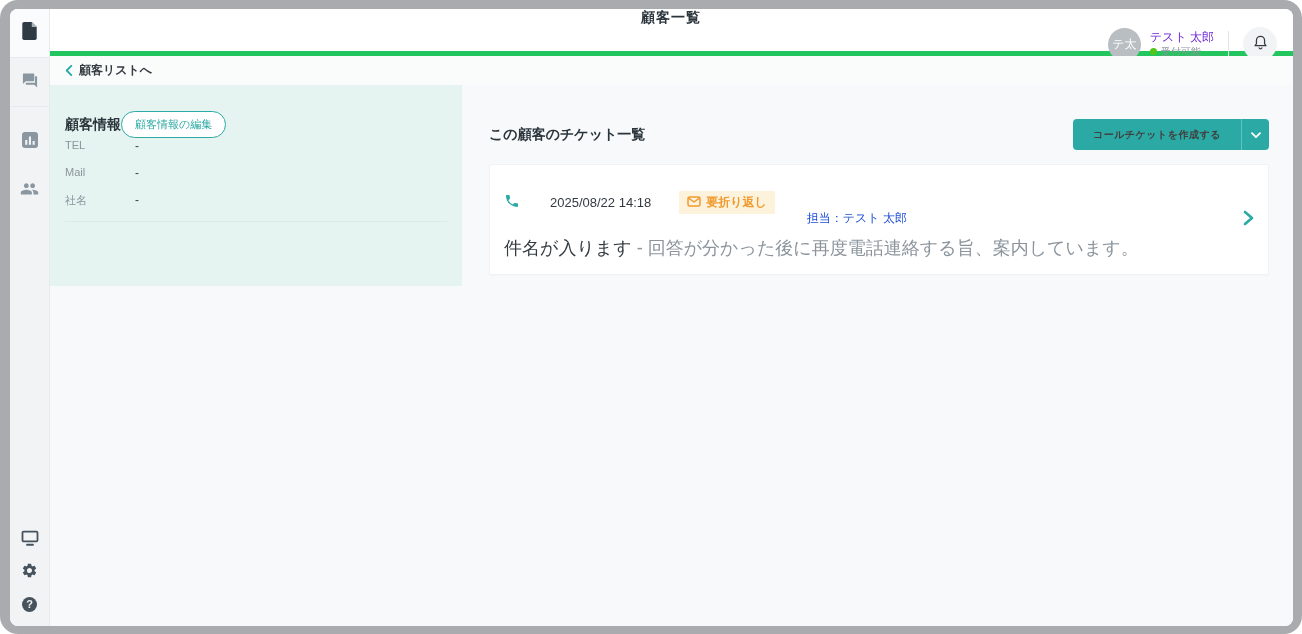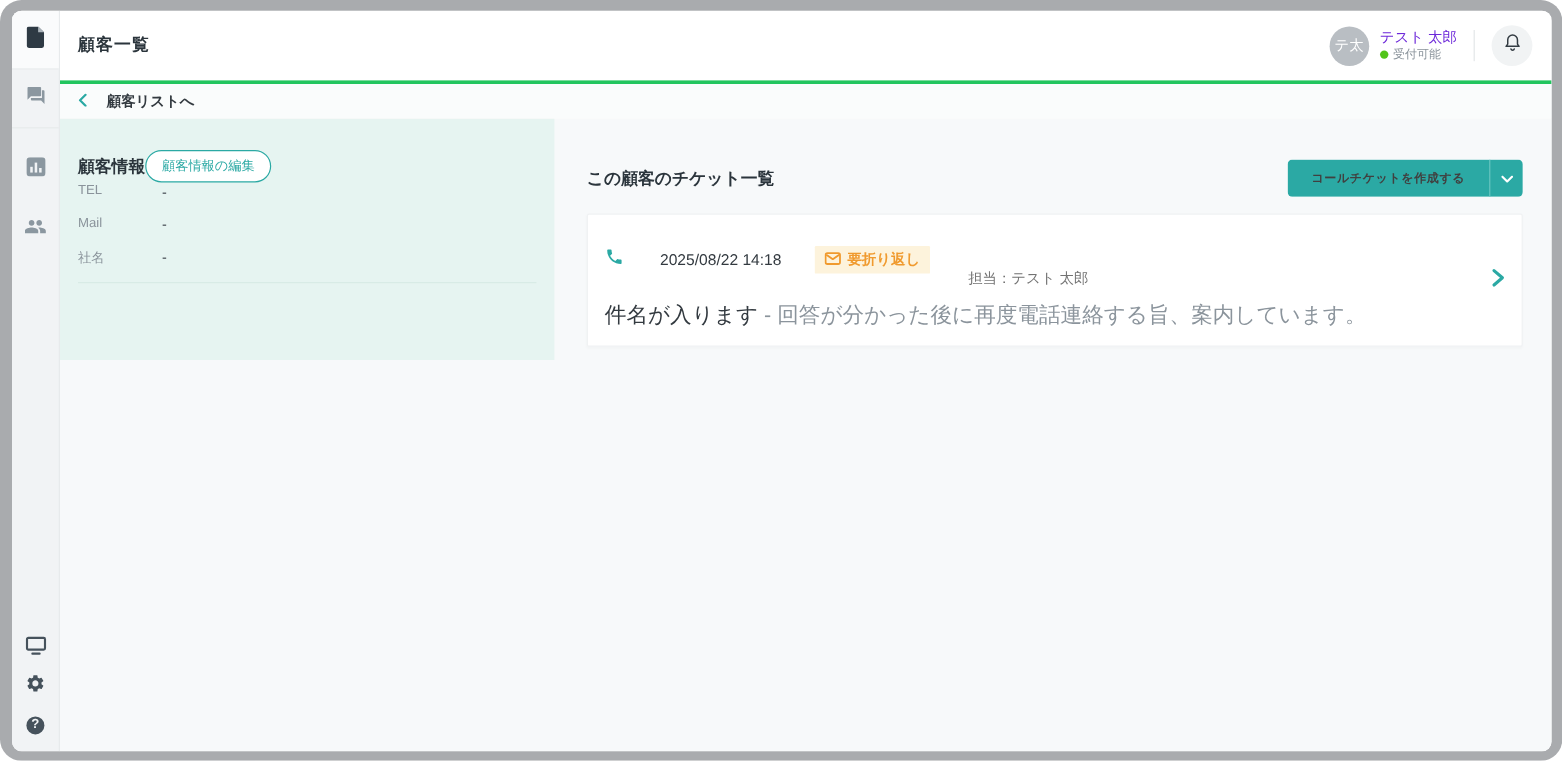--- a/index.html
+++ b/index.html
@@ -14,32 +14,32 @@
   .side-item.active { background:#fafbfc; border-bottom:1px solid #e7eaec; }
   .side-item.sep { border-bottom:1px solid #e7eaec; }
   .side-gap { height:10px; }
   .side-bottom { margin-top:auto; padding-bottom:6px; }
   .side-bottom .side-item { height:32px; }
   .help-circle { width:15px; height:15px; border-radius:50%; background:#46525c; color:#f1f3f5; font-size:11px; font-weight:bold; display:flex; align-items:center; justify-content:center; }
 
   
   .main { flex:1; display:flex; flex-direction:column; min-width:0; }
 
-  .topbar { height:61px; background:#fff; border-bottom:3px solid #22c55e; display:flex; align-items:center; padding:0 16px 0 15px; flex-shrink:0; }
+  .topbar { height:47px; background:#fff; border-bottom:5px solid #22c55e; display:flex; align-items:center; padding:0 16px 0 15px; flex-shrink:0;flex-direction:column; }
   .page-title { font-size:14px; font-weight:bold; color:#2b353c; letter-spacing:1px; }
   .topbar-right { margin-left:auto; display:flex; align-items:center; }
   .avatar { width:33px; height:33px; border-radius:50%; background:#b9bec3; color:#fff; font-size:12px; display:flex; align-items:center; justify-content:center; flex-shrink:0; }
   .user-meta { margin-left:9px; margin-right:14px; }
   .user-name { font-size:12px; color:#6d28d9; line-height:15px; }
   .user-status { display:flex; align-items:center; gap:4px; font-size:10px; color:#8a939b; line-height:13px; }
   .dot { width:7px; height:7px; border-radius:50%; background:#52c41a; }
   .v-divider { width:1px; height:26px; background:#e3e6e8; margin-right:14px; }
   .bell-wrap { width:34px; height:34px; border-radius:50%; background:#f1f3f4; display:flex; align-items:center; justify-content:center; cursor:pointer; }
 
-  .breadcrumb-bar { height:29px; background:#fafcfc; display:flex; align-items:center; padding-left:15px; gap:16px; flex-shrink:0; }
+  .breadcrumb-bar { height:29px; background:#fafcfc; display:flex; align-items:center; padding-left:15px; gap:6px; flex-shrink:0; }
   .breadcrumb-label { font-size:12px; font-weight:bold; color:#333a40; cursor:pointer; }
 
   
   .content { flex:1; display:flex; align-items:flex-start; background:#f7f9fa; min-height:0; }
 
   .customer-panel { width:412px; height:201px; background:#e6f4f1; padding:26px 15px 0 15px; flex-shrink:0; }
   .panel-head { display:flex; align-items:center; justify-content:flex-start; margin-bottom:1px; }
   .panel-title { font-size:14px; font-weight:bold; color:#2b353c; }
   .edit-btn { background:#fff; border:1px solid #2ba9a4; color:#2ba9a4; font-size:11px; border-radius:15px; padding:5px 13px; cursor:pointer; font-family:inherit; }
   .field-row { display:flex; margin-bottom:13px; }
@@ -51,21 +51,21 @@
   .tickets-head { display:flex; align-items:center; justify-content:space-between; margin-bottom:14px; }
   .tickets-title { font-size:14px; font-weight:bold; color:#2b353c; }
   .split-btn { display:flex; align-items:stretch; border-radius:4px; overflow:hidden; height:31px; }
   .split-main { background:#2ba9a4; color:#404040; border:none; font-size:10px; font-weight:bold; padding:0 20px; cursor:pointer; font-family:inherit; letter-spacing:.5px; }
   .split-arrow { background:#2ba9a4; border:none; border-left:1px solid #63c2be; width:28px; display:flex; align-items:center; justify-content:center; cursor:pointer; }
 
   .ticket-card { position:relative; background:#fff; border:1px solid #f0f2f3; border-radius:2px; padding:13px 40px 14px 14px; cursor:pointer; box-shadow:0 1px 2px rgba(0,0,0,.02); }
   .ticket-row1 { display:flex; align-items:center; gap:28px; }
   .ticket-datetime { font-size:13px; color:#333a40; margin-left:2px; }
   .badge { display:flex; align-items:center; gap:5px; background:#fdf3dc; color:#f09a2e; font-size:12px; font-weight:bold; padding:3px 8px; border-radius:1px; }
-  .ticket-assignee { font-size:12px; color:#737373; margin-left:4px;margin-top:32px; }
+  .ticket-assignee { font-size:12px; color:#1d4ed8; margin-left:4px;margin-top:32px; }
   .ticket-row2 { margin-top:9px; font-size:18px; }
   .ticket-subject { color:#333a40; }
   .ticket-summary { color:#8b949c; }
   .card-chevron { position:absolute; right:14px; top:50%; transform:translateY(-50%); }
 </style>
 </head>
 <body>
 
 <div class="frame">
   <div class="window">

